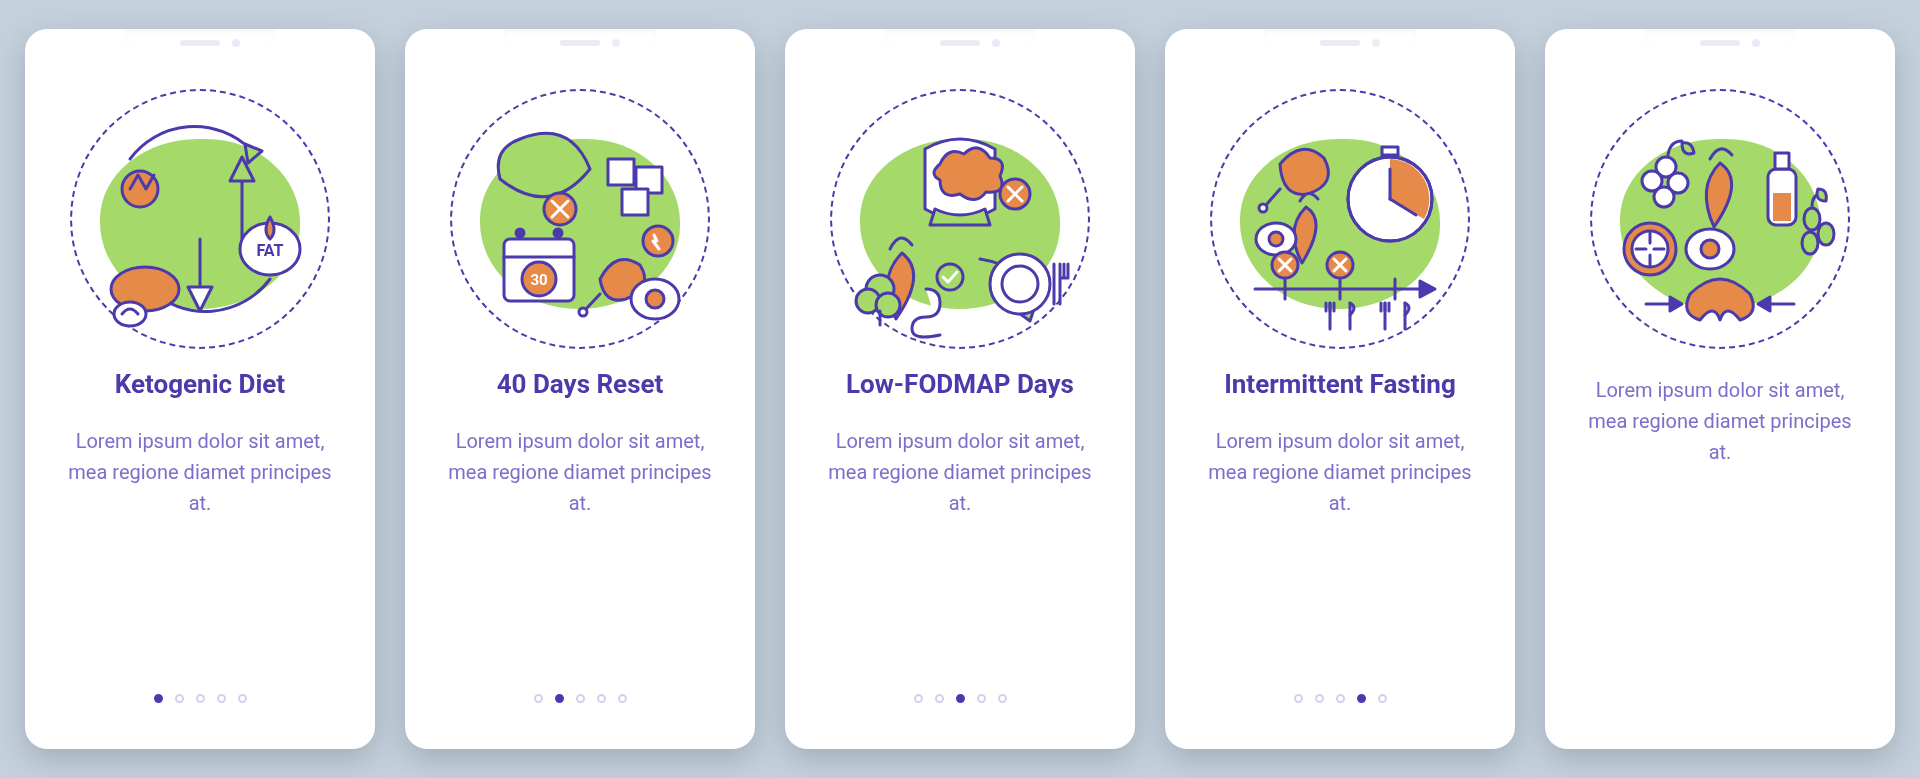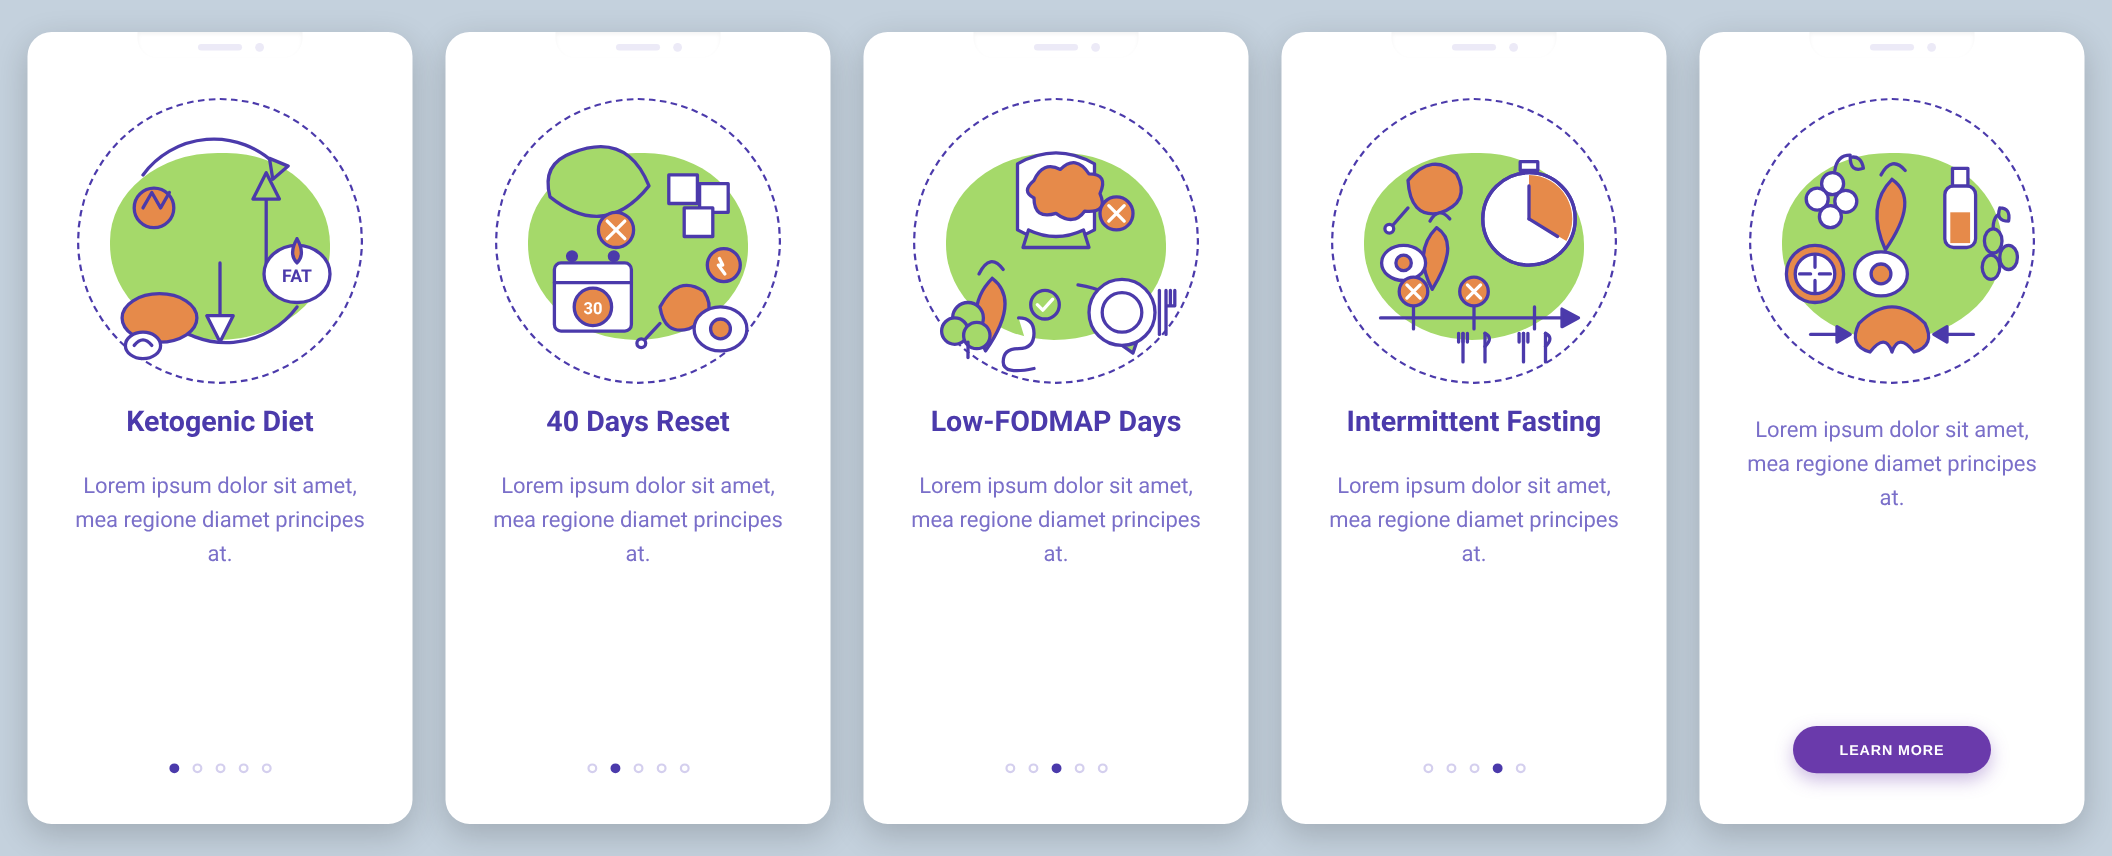--- a/index.html
+++ b/index.html
@@ -379,16 +379,15 @@
           <path d="M100 205 q30 -30 60 0 q10 20 -10 26 q-14 -18 -20 0 q-6 -18 -20 0 q-20 -6 -10 -26" fill="#e68a4a"></path>
 
           <line x1="56" y1="215" x2="86" y2="215"></line>
           <polygon points="92,215 80,208 80,222" fill="#4b3aab"></polygon>
           <line x1="204" y1="215" x2="174" y2="215"></line>
           <polygon points="168,215 180,208 180,222" fill="#4b3aab"></polygon>
         </g>
       </svg>
     </div>
     <p class="desc">Lorem ipsum dolor sit amet, mea regione diamet principes at.</p>
-    <button class="cta">LEARN MORE</button>
   </div>
 
 </div>
 
 </body></html>

